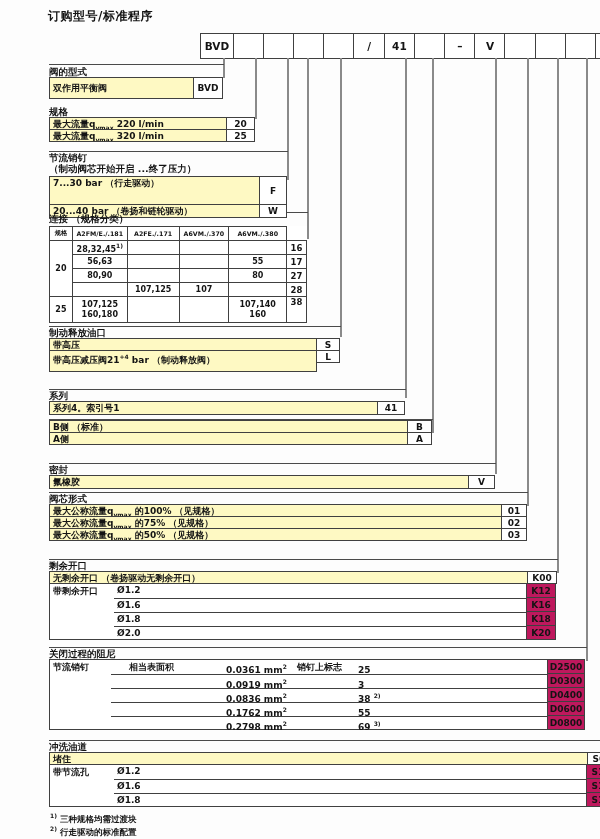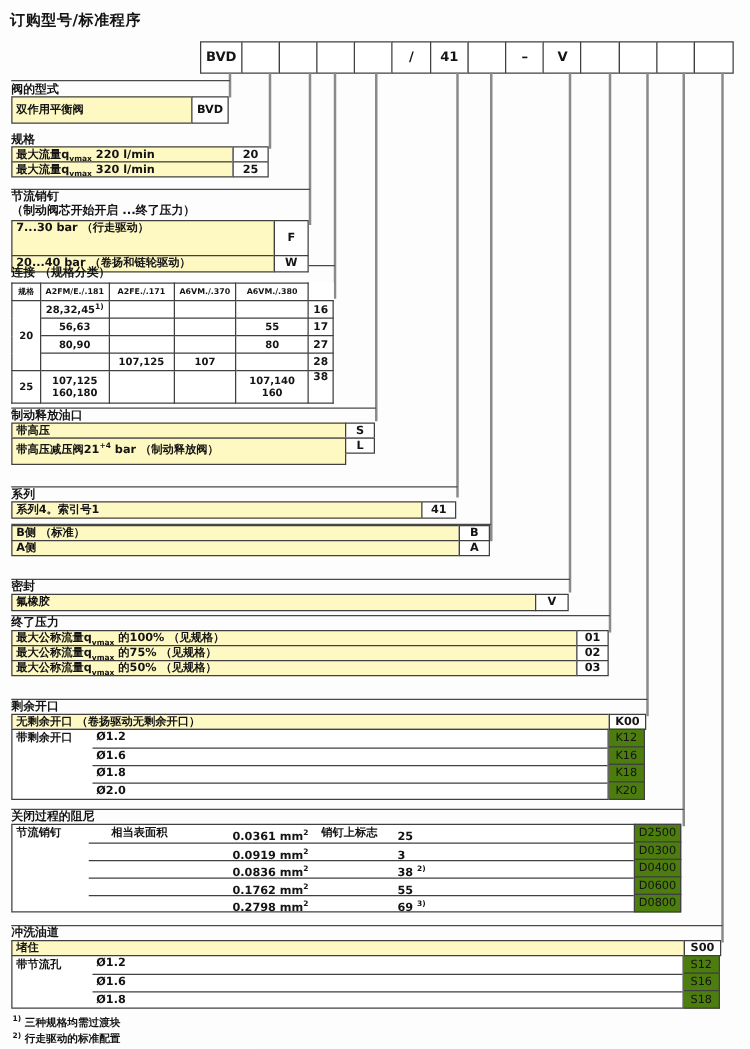--- a/index.html
+++ b/index.html
@@ -1,19 +1,19 @@
 <!DOCTYPE html>
 <html><head>
 <meta charset="utf-8">
 <style>
   :root{ --bd:#404040; --ink:#141414; --drop:#8a8a8a; }
   html,body{margin:0;padding:0;background:#ffffff;}
   #canvas{position:relative;width:600px;height:839px;background:#fdfdfd;color:var(--ink);
           font-family:"DejaVu Sans",sans-serif;overflow:hidden;}
-  .abs{position:absolute;}
+  .abs{position:absolute;margin-left:40px;}
   #page-title{left:8px;top:8px;font-size:12px;font-weight:bold;letter-spacing:.5px;white-space:nowrap;}
   
   #code-row{left:160px;top:33px;display:flex;}
   .cell{box-sizing:border-box;width:31.6px;height:26px;border:1.4px solid var(--bd);margin-left:-1.4px;
         display:flex;align-items:center;justify-content:center;font-size:10.5px;font-weight:bold;background:#fff;}
   .cell:first-child{width:34px;margin-left:0;}
   
   .drop{width:1.6px;background:var(--drop);}
   .rule{height:1.2px;background:#4a4a4a;left:9px;}
   
@@ -40,21 +40,21 @@
   table.conn td.codecell{font-weight:bold;font-size:8.5px;}
   
   .group{display:flex;margin-top:-1px;}
   .g-left{box-sizing:border-box;position:relative;flex:1;border:1px solid var(--bd);background:#fff;}
   .g-label{position:absolute;left:3px;top:1px;font-size:9px;font-weight:600;line-height:12px;white-space:nowrap;}
   .g-row{box-sizing:border-box;position:relative;border-top:1px solid var(--bd);font-size:9px;font-weight:600;
          line-height:12px;padding-left:3px;white-space:nowrap;}
   .g-row.first{border-top:none;}
   .g-codes{flex:none;display:flex;flex-direction:column;}
   .g-codes .code{box-sizing:border-box;border:1px solid var(--bd);margin-top:-1px;margin-left:-1px;display:flex;
-                 align-items:center;justify-content:center;font-size:9px;font-weight:normal;background:#4d7c0f;}
+                 align-items:center;justify-content:center;font-size:9px;font-weight:bold;background:#be185d;}
   .g-codes .code:first-child{margin-top:0;}
   .dspan{position:absolute;top:1px;font-size:9px;font-weight:600;line-height:12px;white-space:nowrap;}
   
   #footnotes{left:10px;top:811px;font-size:8.5px;font-weight:600;}
   #footnotes .fn{line-height:9.5px;white-space:nowrap;}
   #footnotes sup{font-size:6px;}
 </style>
 </head>
 <body>
 
@@ -247,21 +247,21 @@
     <div class="sec-label">密封</div>
     <div class="rows">
       <div class="row" style="height:14px">
         <div class="txt" style="line-height:13px">氟橡胶</div>
         <div class="code" style="width:27px">V</div>
       </div>
     </div>
   </div>
 
   <div class="abs sec" style="left:9px;top:493px;width:478px">
-    <div class="sec-label">终了压力</div>
+    <div class="sec-label">阀芯形式</div>
     <div class="rows">
       <div class="row" style="height:13px">
         <div class="txt"><span>最大公称流量q</span><sub class="q">vmax</sub><span> 的100% （见规格）</span></div>
         <div class="code" style="width:26px">01</div>
       </div>
       <div class="row" style="height:13px">
         <div class="txt"><span>最大公称流量q</span><sub class="q">vmax</sub><span> 的75% （见规格）</span></div>
         <div class="code" style="width:26px">02</div>
       </div>
       <div class="row" style="height:13px">

